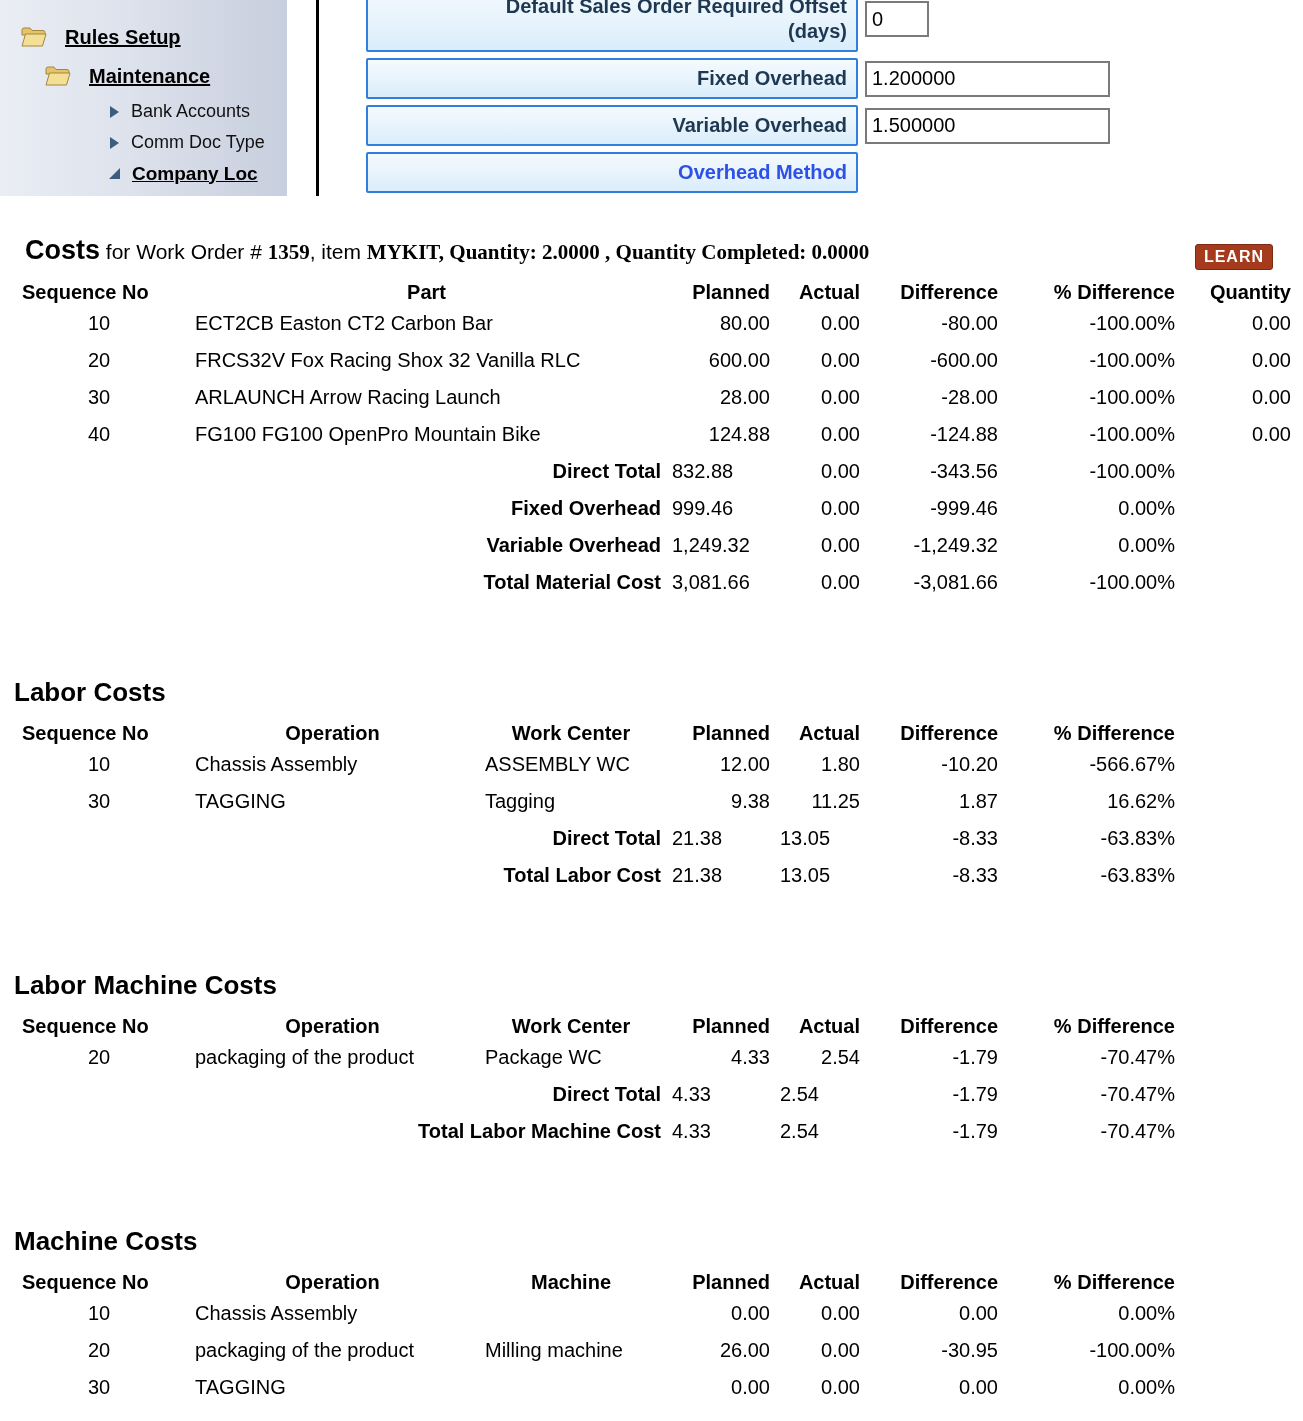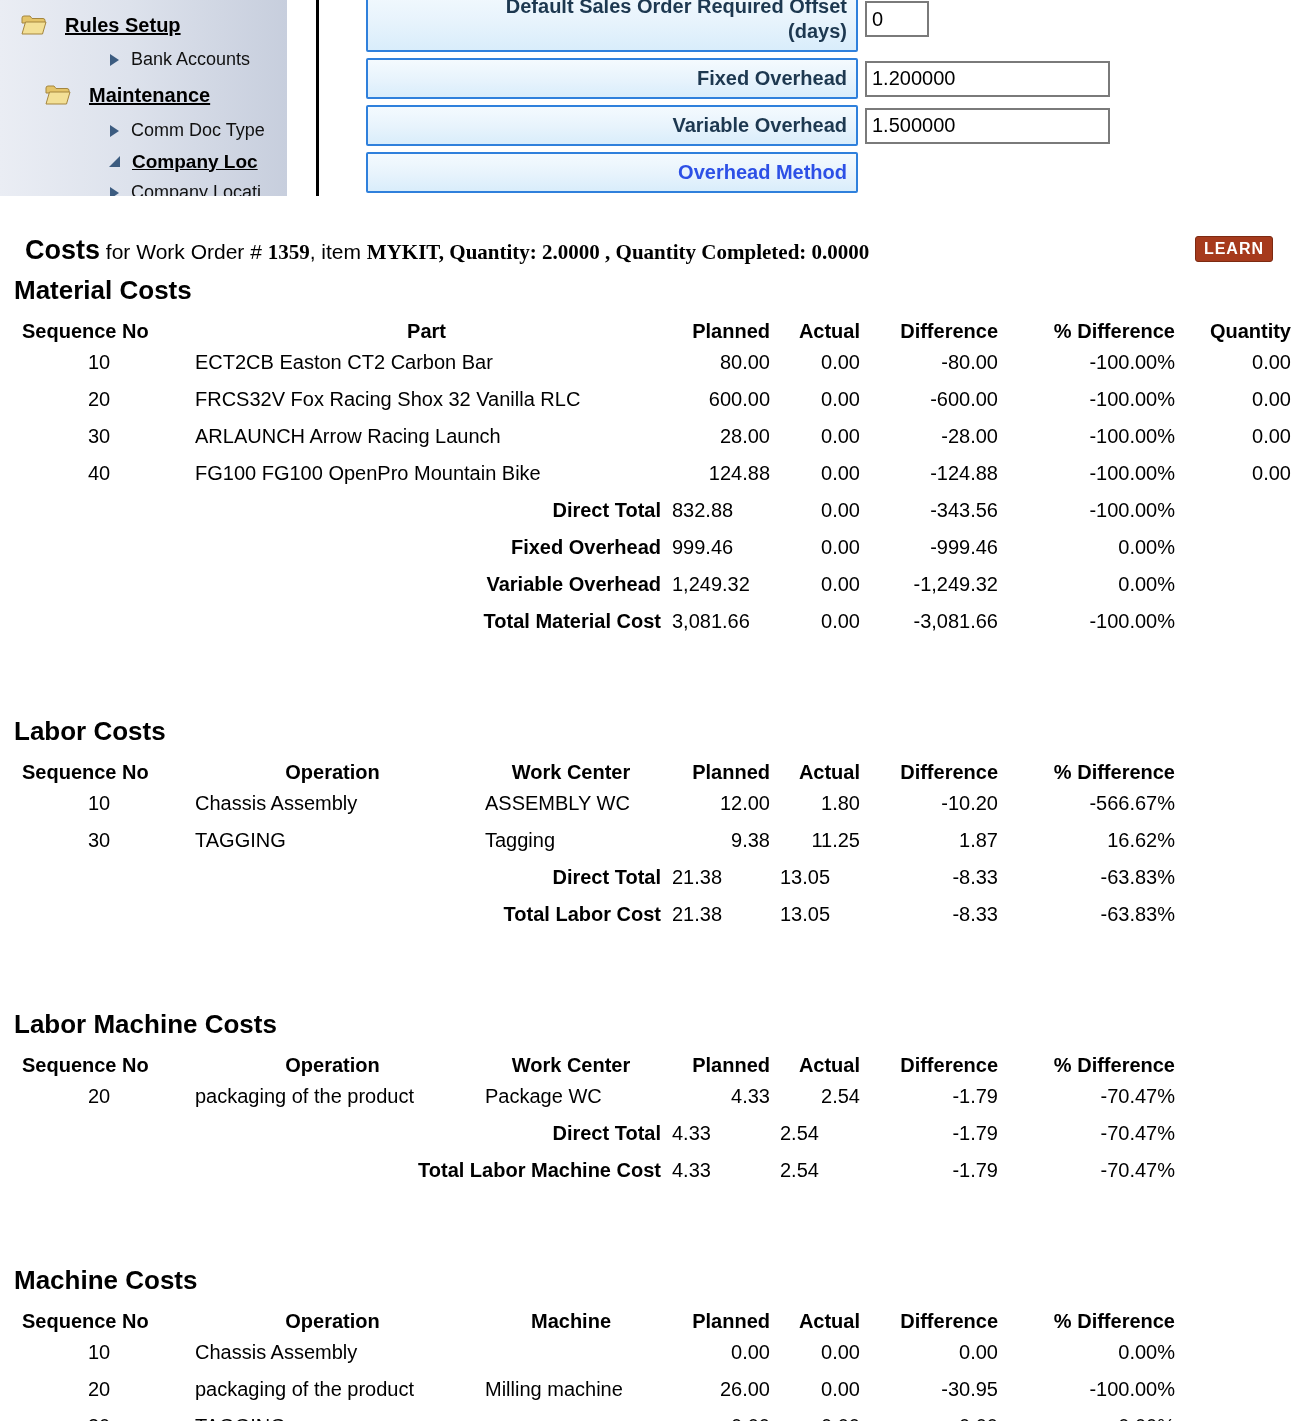--- a/index.html
+++ b/index.html
@@ -5,21 +5,21 @@
   * { box-sizing: border-box; margin: 0; padding: 0; }
   html, body { width: 1303px; height: 1421px; overflow: hidden; background: #fff;
     font-family: "Liberation Sans", "DejaVu Sans", sans-serif; color: #000; }
 
   
   .top-panel { position: relative; width: 1303px; height: 196px; overflow: hidden; background: #fff; }
   .sidebar { position: absolute; left: 0; top: 0; width: 287px; height: 196px; overflow: hidden;
     background: linear-gradient(90deg, #eaedf4 0%, #dde2ec 45%, #c7cedd 100%); }
   .divider { position: absolute; left: 316px; top: 0; width: 3px; height: 196px; background: #000; }
 
-  .tree { position: relative; padding-top: 6px; }
+  .tree { position: relative; padding-top: 6px; margin-top: 12px; }
   .tree-item { display: flex; align-items: center; white-space: nowrap; cursor: pointer; }
   .tree-item.lv0 { padding-left: 20px; height: 38px; }
   .tree-item.lv1 { padding-left: 44px; height: 40px; }
   .tree-item.lv2 { padding-left: 108px; height: 31px; }
   .tree-item .t-icon { flex: 0 0 auto; display: inline-flex; }
   .tree-item .folder { margin-right: 18px; }
   .tree-item .tri { margin-right: 11px; }
   .tree-label { font-size: 18px; color: #111; }
   .tree-item.emph .tree-label { font-weight: bold; text-decoration: underline; color: #000; }
   .tree-item.lv0 .tree-label, .tree-item.lv1 .tree-label { font-size: 20px; }
@@ -47,21 +47,21 @@
     font-family: inherit; font-size: 20px; padding: 0 28px 0 7px; color: #000;
     appearance: none; -webkit-appearance: none; border-radius: 0; }
   .sel-chevron { position: absolute; right: 9px; top: 50%; transform: translateY(-50%); pointer-events: none; display: inline-flex; }
 
   
   .report { margin-left: 10px; }
   .title-row { position: relative; margin: 39px 0 0 15px; height: 32px; }
   .rpt-title { font-size: 27px; font-weight: bold; }
   .rpt-sub { font-size: 21px; }
   .rpt-sub b { font-weight: bold; font-family: Liberation Serif, serif; }
-  .learn-badge { position: absolute; right: 30px; top: 1px; background: #a63a1c; border: 1px solid #7d2a12;
+  .learn-badge { position: absolute; right: 30px; top: 9px; background: #a63a1c; border: 1px solid #7d2a12;
     border-radius: 3px; color: #fff; font-weight: bold; font-size: 16px; letter-spacing: 1px;
     padding: 3px 8px; cursor: pointer; }
 
   .section h2 { font-size: 26px; font-weight: bold; margin: 76px 0 0 4px; }
   .section:first-of-type h2 { margin-top: 8px; }
   .section table { border-collapse: collapse; table-layout: fixed; margin-top: 12px; }
   .section table.kind-material { width: 1283px; }
   .section table.kind-ops { width: 1167px; }
   th, td { font-size: 20px; overflow: hidden; white-space: nowrap; }
   thead th { font-weight: bold; height: 26px; vertical-align: middle; }
@@ -93,36 +93,36 @@
     <div class="tree" id="tree">
         <div class="tree-item lv0 emph">
           <span class="t-icon folder">
             <svg width="27" height="22" viewBox="0 0 27 22">
               <path d="M2 9 V4 q0-2 2-2 h6 l2 2.5 h11 q2 0 2 2 V9 Z" fill="#e4c469" stroke="#a5863e"></path>
               <path d="M2 20 L5.5 8 H26 L22.5 20 Z" fill="#f3e096" stroke="#a5863e"></path>
             </svg>
           </span>
           <span class="tree-label">Rules Setup</span>
         </div>
-        <div class="tree-item lv2">
-          <span class="t-icon tri">
-            <svg width="12" height="14">
-              <polygon points="2,1 11,7 2,13" fill="#3c5c80"></polygon>
-            </svg>
-          </span>
-          <span class="tree-label">Bank Accounts</span>
-        </div>
         <div class="tree-item lv1 emph">
           <span class="t-icon folder">
             <svg width="27" height="22" viewBox="0 0 27 22">
               <path d="M2 9 V4 q0-2 2-2 h6 l2 2.5 h11 q2 0 2 2 V9 Z" fill="#e4c469" stroke="#a5863e"></path>
               <path d="M2 20 L5.5 8 H26 L22.5 20 Z" fill="#f3e096" stroke="#a5863e"></path>
             </svg>
           </span>
           <span class="tree-label">Maintenance</span>
+        </div>
+        <div class="tree-item lv2">
+          <span class="t-icon tri">
+            <svg width="12" height="14">
+              <polygon points="2,1 11,7 2,13" fill="#3c5c80"></polygon>
+            </svg>
+          </span>
+          <span class="tree-label">Bank Accounts</span>
         </div>
         <div class="tree-item lv2">
           <span class="t-icon tri">
             <svg width="12" height="14">
               <polygon points="2,1 11,7 2,13" fill="#3c5c80"></polygon>
             </svg>
           </span>
           <span class="tree-label">Comm Doc Type</span>
         </div>
         <div class="tree-item lv2 emph">
@@ -171,21 +171,20 @@
     </div>
 </div>
 
 <div class="report">
   <div class="title-row">
     <span class="rpt-title">Costs</span><span class="rpt-sub" id="rpt-sub"><span> for Work Order # </span><b>1359</b><span>, item </span><b>MYKIT, Quantity: 2.0000 , Quantity Completed: 0.0000</b></span>
     <span class="learn-badge">LEARN</span>
   </div>
   <div id="sections">
       <section class="section">
-        <h2>Material Costs</h2>
         <table class="costs-table kind-material">
           <colgroup>
             <col style="width: 178px;">
             <col style="width: 477px;">
             <col style="width: 107px;">
             <col style="width: 90px;">
             <col style="width: 138px;">
             <col style="width: 177px;">
             <col style="width: 116px;">
           </colgroup>

